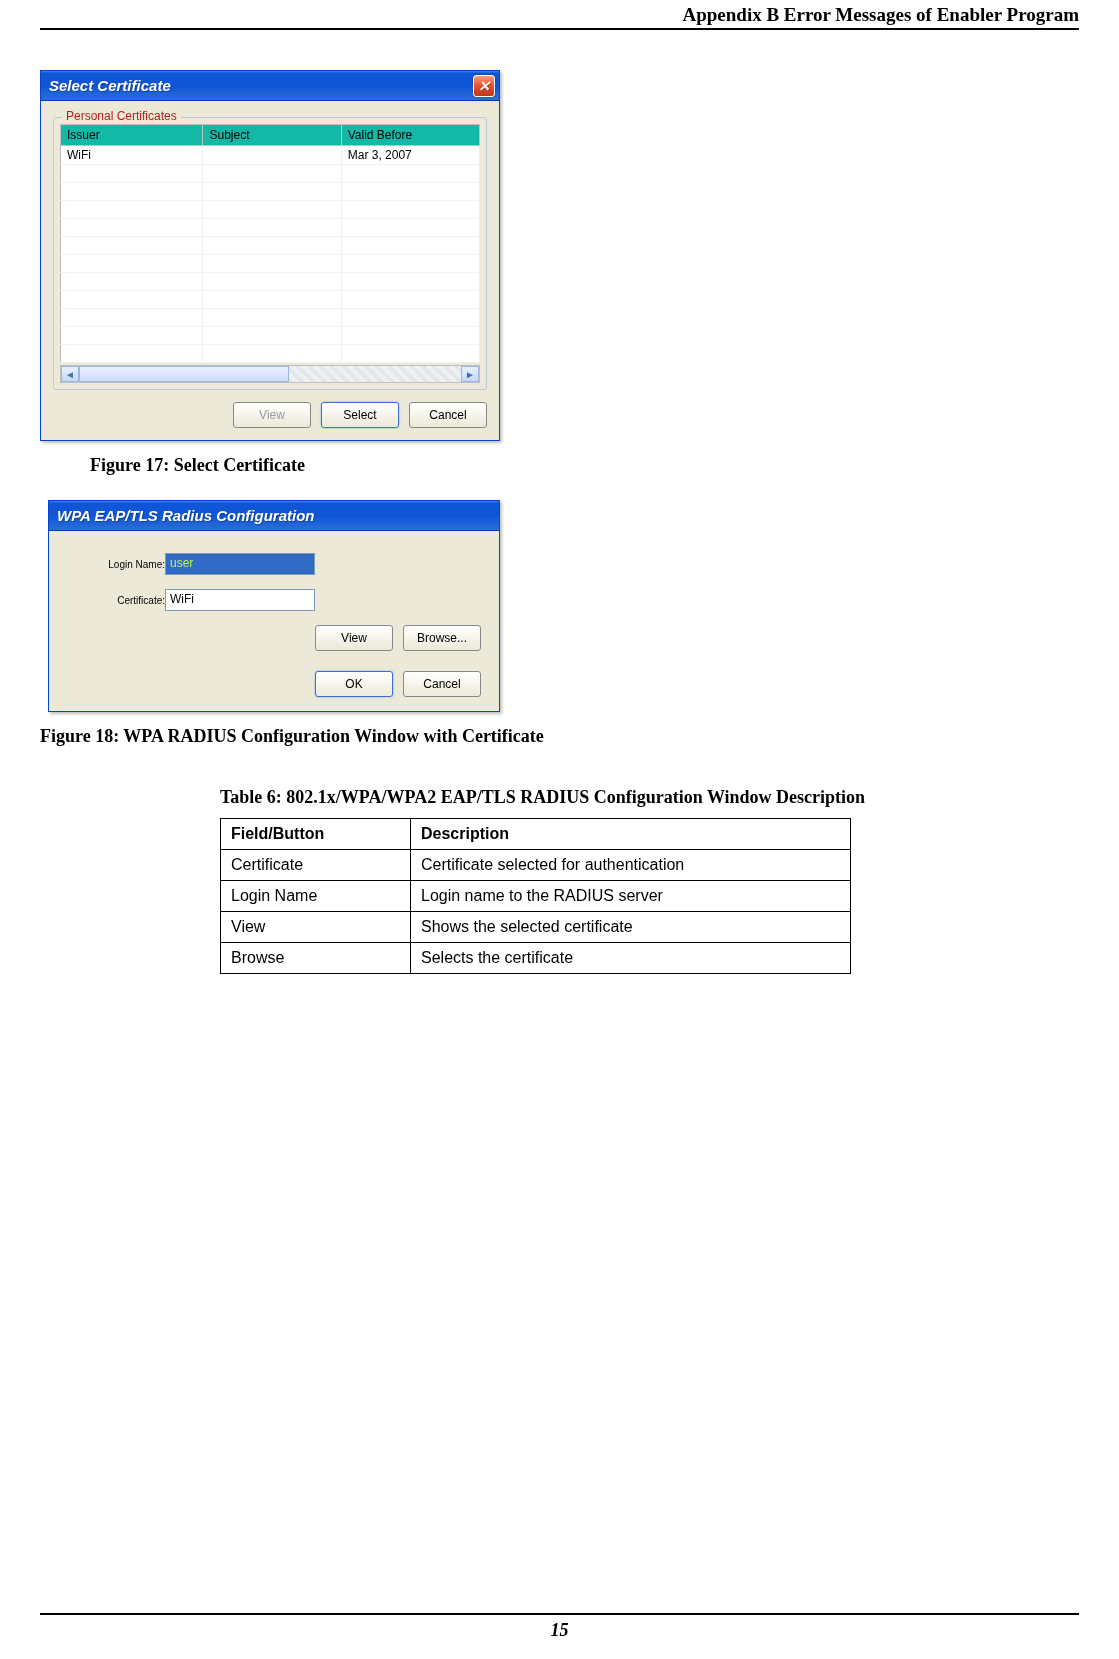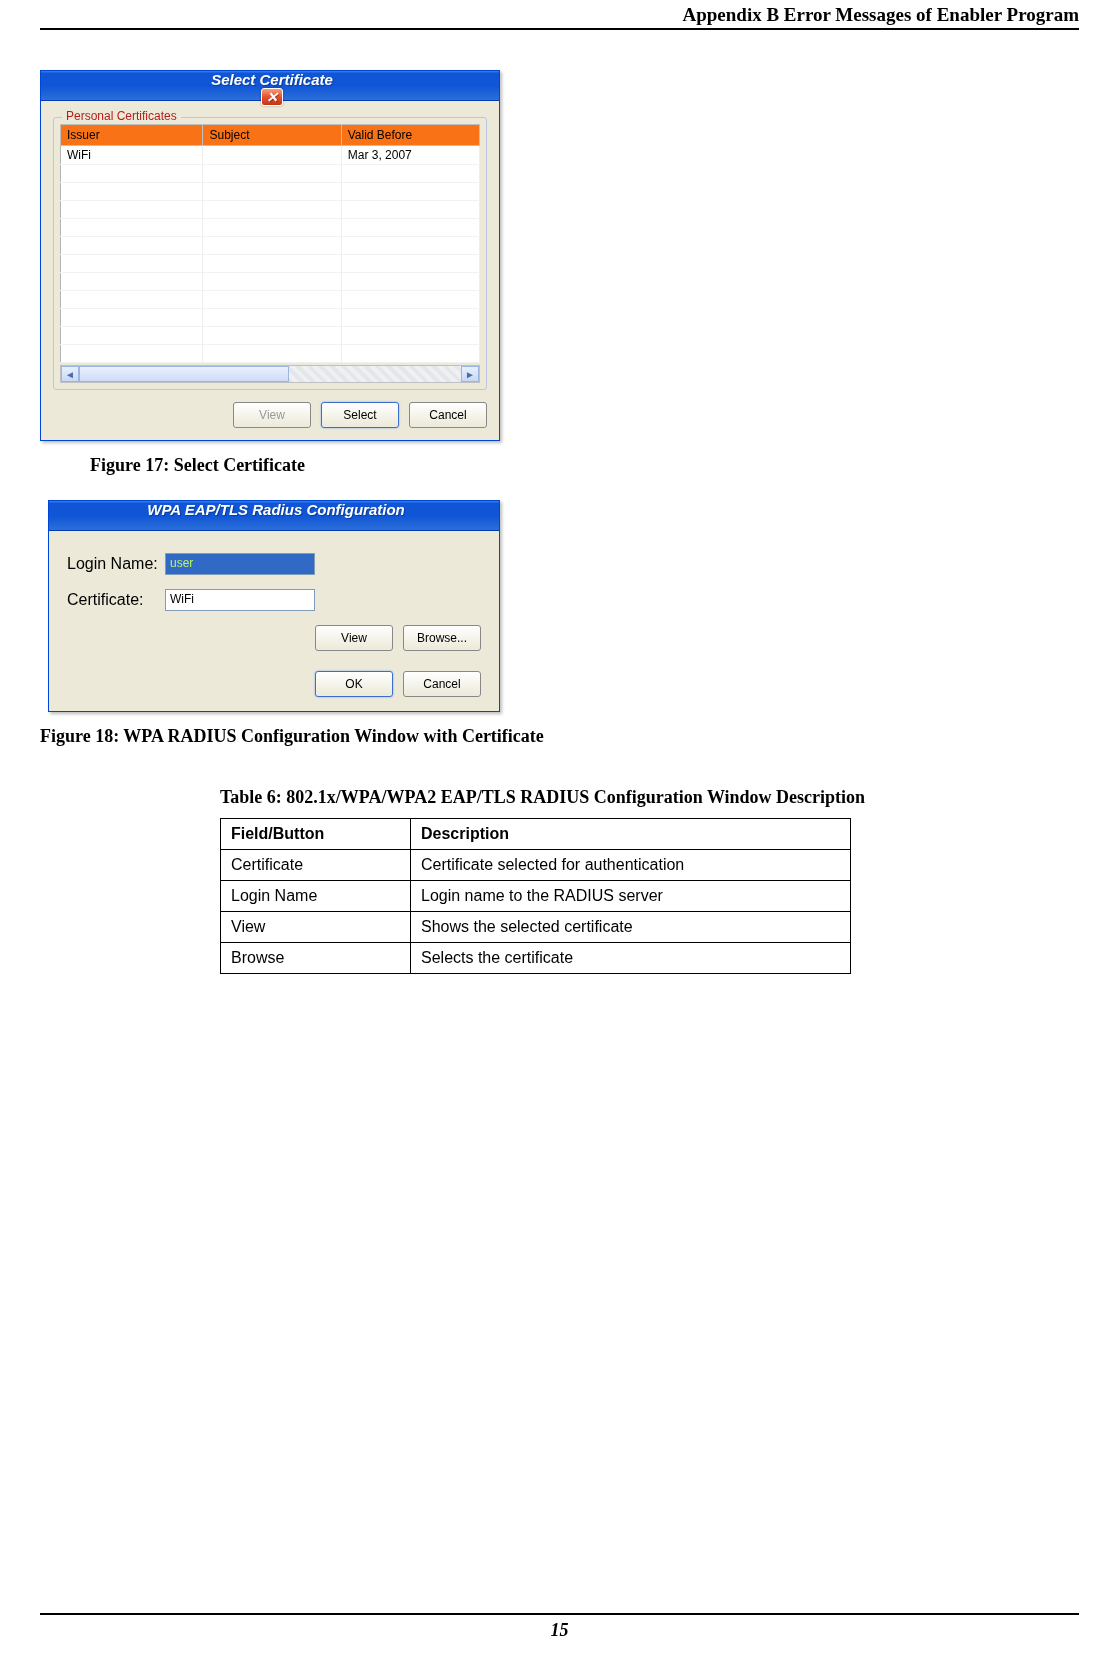--- a/index.html
+++ b/index.html
@@ -41,21 +41,20 @@
     color: #fff;
     font-weight: bold;
     display: flex;
     align-items: center;
     justify-content: space-between;
     padding: 0 4px 0 8px;
     font-size: 15px;
     text-shadow: 1px 1px 1px rgba(0,0,0,0.3);
     border-bottom: 1px solid #003bb0;
     font-style: italic;
-    flex-direction: column;
   }
   .xp-titlebar .title-text { font-style: italic; }
   .xp-close {
     width: 22px; height: 22px;
     background: linear-gradient(to bottom, #f8a07a, #e54f2e 50%, #c13817);
     border: 1px solid #fff;
     border-radius: 3px;
     display: flex; align-items: center; justify-content: center;
     color: #fff; font-weight: bold; font-size: 14px;
     box-shadow: 0 0 2px rgba(0,0,0,0.4);
@@ -87,21 +86,21 @@
     font-size: 12px;
   }
   .cert-table {
     width: 100%;
     background: #fff;
     border: 1px solid #b5b5b5;
     border-collapse: collapse;
     font-size: 12px;
   }
   .cert-table th {
-    background: #f97316;
+    background: #14b8a6;
     border: 1px solid #c0c0c0;
     text-align: left;
     font-weight: normal;
     padding: 3px 6px;
     height: 20px;
   }
   .cert-table td {
     border-right: 1px solid #eee;
     padding: 2px 6px;
     height: 18px;
@@ -163,21 +162,21 @@
     font-weight: bold;
     font-size: 18px;
     margin: 14px 0 24px 50px;
   }
   .figure-caption.fc2 { margin-left: 0; margin-top: 14px; }
 
   
   .win2 { width: 452px; margin-left: 8px; }
   .win2-body { padding: 22px 18px 14px 18px; }
   .frow { display:flex; align-items:center; margin-bottom: 14px; }
-  .frow label { width: 98px; font-size: 16px; }
+  .frow label { width: 98px; font-size: 10px; text-align: right; }
   .xp-input {
     flex: 0 0 150px;
     height: 22px;
     background: #fff;
     border: 1px solid #7f9db9;
     padding: 2px 4px;
     font-family: Tahoma, Arial, sans-serif;
     font-size: 12px;
   }
   .xp-input.sel { background: #316ac5; color:#bef264; }

